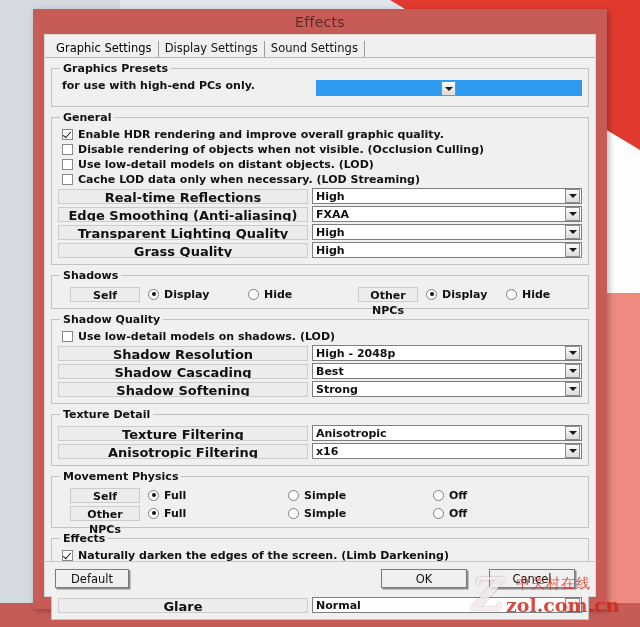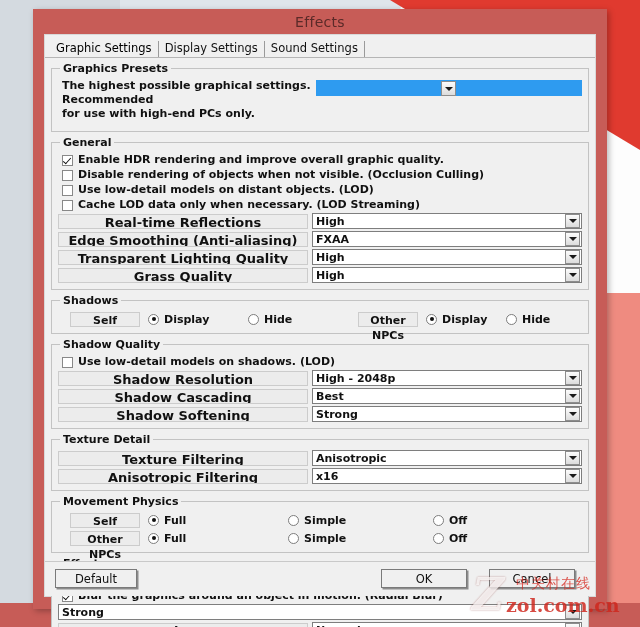--- a/index.html
+++ b/index.html
@@ -141,21 +141,21 @@
   }
   .combo-arrow i {
     width:0;height:0;
     border-left:4px solid transparent;
     border-right:4px solid transparent;
     border-top:4px solid #1a1a1a;
     display:block;
   }
 
   
-  .cb-row { display:flex; align-items:flex-end; height:14px; margin:1px 0 1px 4px; }
+  .cb-row { display:flex; align-items:center; height:14px; margin:1px 0 1px 4px; }
   .cb {
     width:11px;height:11px;
     background:#fff; border:1px solid #888;
     box-sizing:border-box;
     margin-right:5px;
     position:relative; flex:0 0 11px;
   }
   .cb.checked::after {
     content:"";
     position:absolute; left:2px; top:0px;
@@ -199,21 +199,21 @@
     position:absolute; top:7px;
     height:19px; line-height:18px;
     font-size:11.5px; color:#111;
     text-align:center;
     background:#f0f0f0;
     border:1px solid #7a7a7a;
     box-shadow:1.5px 1.5px 0 #8c8c8c;
     box-sizing:border-box;
     cursor:default;
   }
-  #default-button { left:10px; width:82px; }
+  #default-button { left:10px; width:74px; }
   #ok-button { right:128px; width:86px; }
   #cancel-button { right:20px; width:86px; }
 
   
   #watermark {
     position:absolute;
     right:6px; bottom:2px;
     width:170px; height:58px;
     pointer-events:none;
     opacity:.9;
@@ -269,21 +269,20 @@
         <span>Sound Settings</span>
       </div>
     </div>
 
     <div id="content">
 
       <fieldset class="group">
         <legend>Graphics Presets</legend>
         <div style="display:flex;align-items:flex-start;padding:2px 0 6px 4px;">
           <div style="width:250px;font-size:11px;color:#111;line-height:14px;">
-            <div>The highest possible graphical settings. Recommended</div>
             <div>for use with high-end PCs only.</div>
           </div>
           <div class="combo selected" style="margin-left:4px;margin-top:1px;flex-direction:column;">
             <span class="combo-val">Maximum</span>
             <span class="combo-arrow">
                 <i></i>
               </span>
           </div>
         </div>
       </fieldset>

